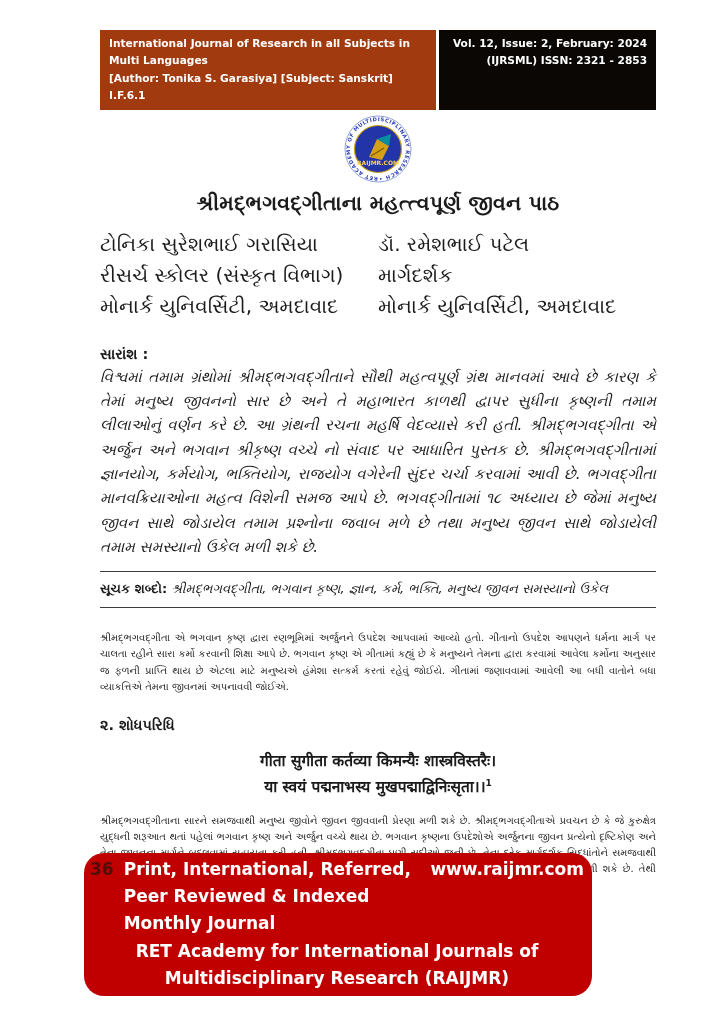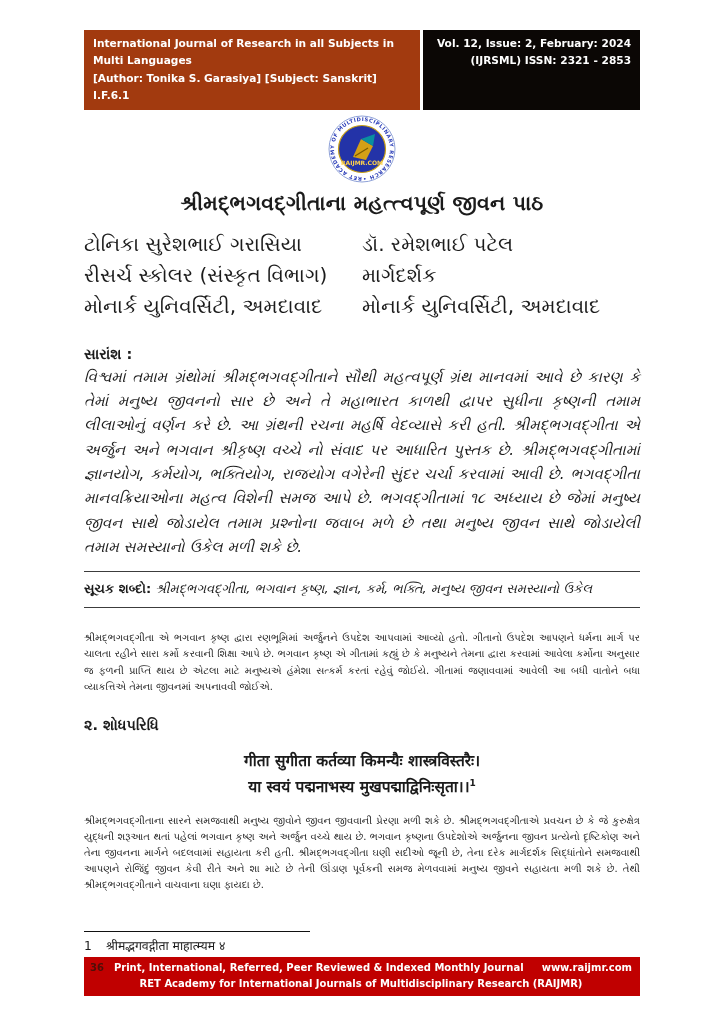--- a/index.html
+++ b/index.html
@@ -7,21 +7,21 @@
   .page {
     position:relative;
     width:724px; height:1024px;
     margin:0 auto;
     background:#ffffff;
     font-family:"DejaVu Sans","Liberation Sans",sans-serif;
     color:#1b1b1b;
     overflow:hidden;
     box-shadow:0 0 4px rgba(0,0,0,.25);
   }
-  .content { position:absolute; left:84px; top:30px; width:556px; }
+  .content { position:absolute; left:100px; top:30px; width:556px; }
 
   
   .hdr { display:flex; gap:3px; }
   .hdr-left {
     flex:1 1 68%;
     background:#a23a0f;
     color:#ffffff;
     font-weight:bold;
     font-size:10.6px;
     line-height:1.65;
@@ -96,27 +96,28 @@
   .verse sup { font-size:9px; }
 
   
   .footnote-area { position:absolute; left:84px; bottom:70px; width:556px; }
   .footnote-rule { width:226px; border-top:1.6px solid #111; }
   .footnote-text { font-size:12.3px; margin-top:5px; }
   .footnote-num { display:inline-block; width:22px; }
 
   
   .footer {
-    position:absolute; left:84px; bottom:28px; width:556px;
+    position:absolute; left:84px; bottom:28px; width:508px;
     background:#c00000;
     color:#ffffff;
     font-weight:bold;
-    font-size:10px;
+    font-size:17px;
     line-height:1.6;
     padding:3px 8px 4px 6px;
+    border-radius:20px;
   }
   .footer-row1 { display:flex; align-items:baseline; }
   .footer-pageno { color:#4d0f08; margin-right:10px; }
   .footer-mid { flex:1; text-align:left; }
   .footer-site { text-align:right; }
   .footer-row2 { text-align:center; }
 </style>
 </head>
 <body>
 

